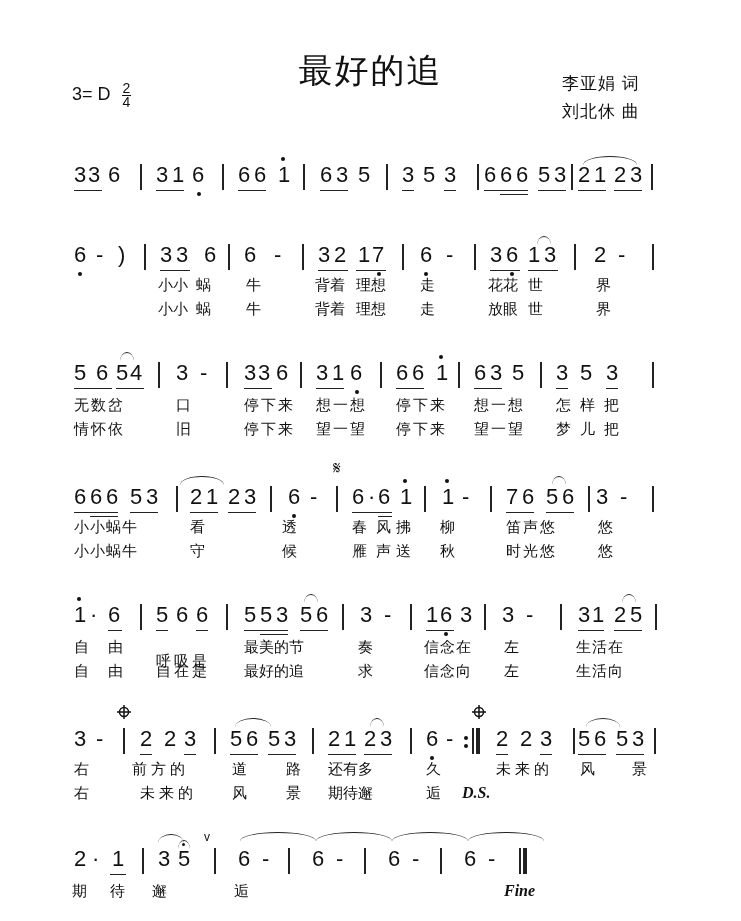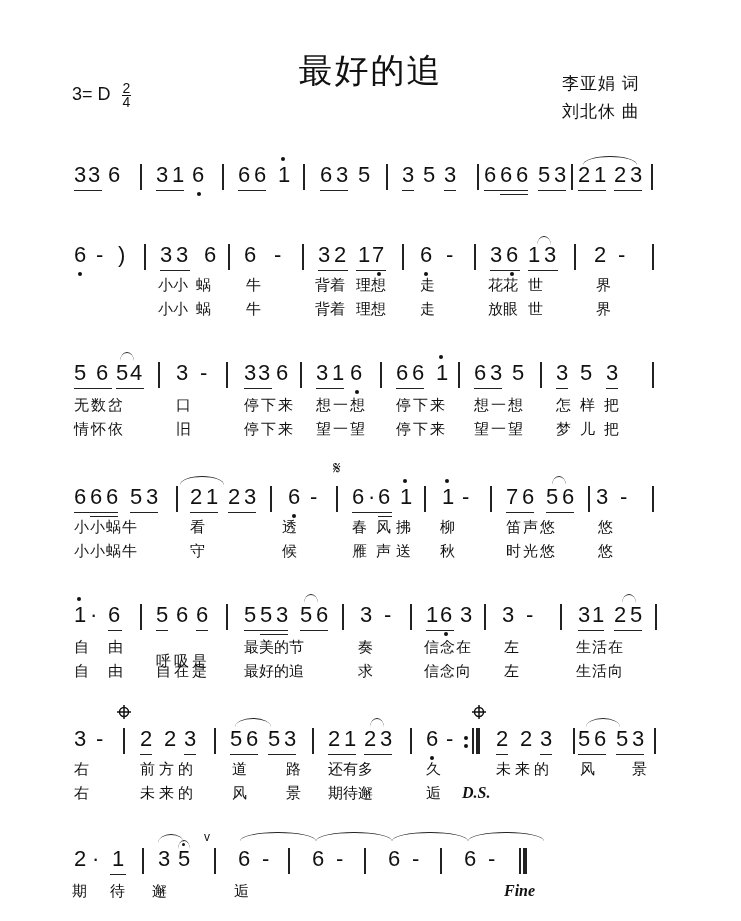--- a/index.html
+++ b/index.html
@@ -422,21 +422,21 @@
   <div class="slur" style="left:586px;width:34px;top:-8px"></div>
   <span class="tok" style="left:578px">5</span>
   <span class="tok" style="left:594px">6</span>
   <span class="tok" style="left:616px">5</span>
   <span class="tok" style="left:632px">3</span>
   <div class="ul" style="left:578px;width:28px;top:28px"></div>
   <div class="ul" style="left:616px;width:28px;top:28px"></div>
   <div class="bar" style="left:654px"></div>
 
   <span class="lyr" style="left:74px;top:34px">右</span>
-  <span class="lyr" style="left:140px;top:34px;letter-spacing:4px">前方的</span>
+  <span class="lyr" style="left:132px;top:34px;letter-spacing:4px">前方的</span>
   <span class="lyr" style="left:232px;top:34px">道</span>
   <span class="lyr" style="left:286px;top:34px">路</span>
   <span class="lyr" style="left:328px;top:34px">还有多</span>
   <span class="lyr" style="left:426px;top:34px">久</span>
   <span class="lyr" style="left:496px;top:34px;letter-spacing:4px">未来的</span>
   <span class="lyr" style="left:580px;top:34px">风</span>
   <span class="lyr" style="left:632px;top:34px">景</span>
 
   <span class="lyr" style="left:74px;top:58px">右</span>
   <span class="lyr" style="left:140px;top:58px;letter-spacing:4px">未来的</span>

